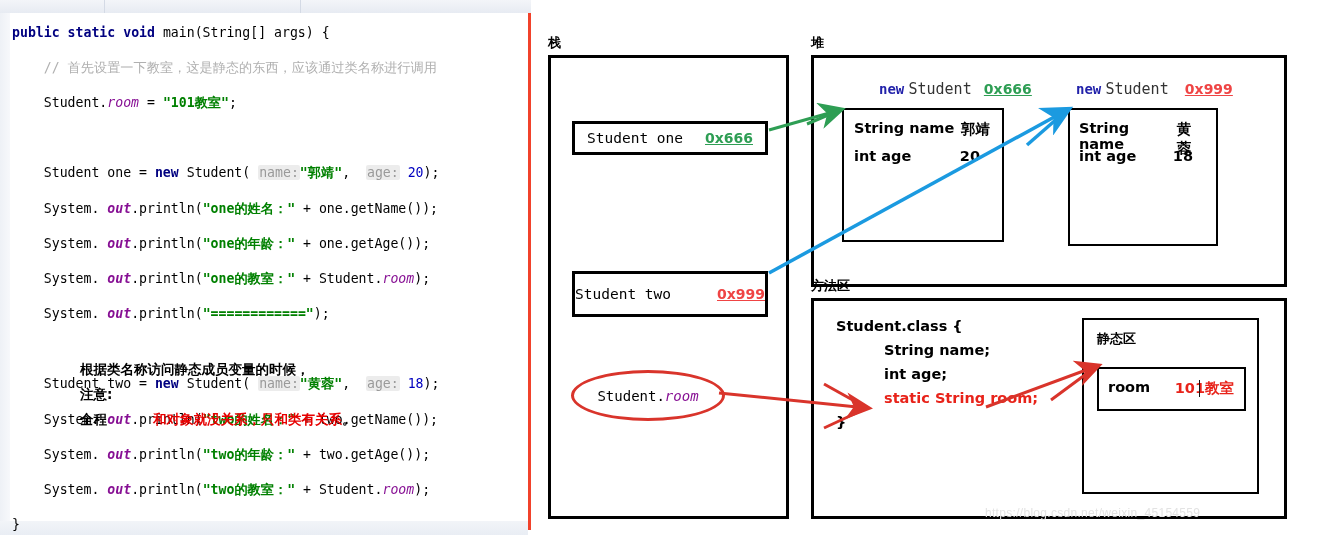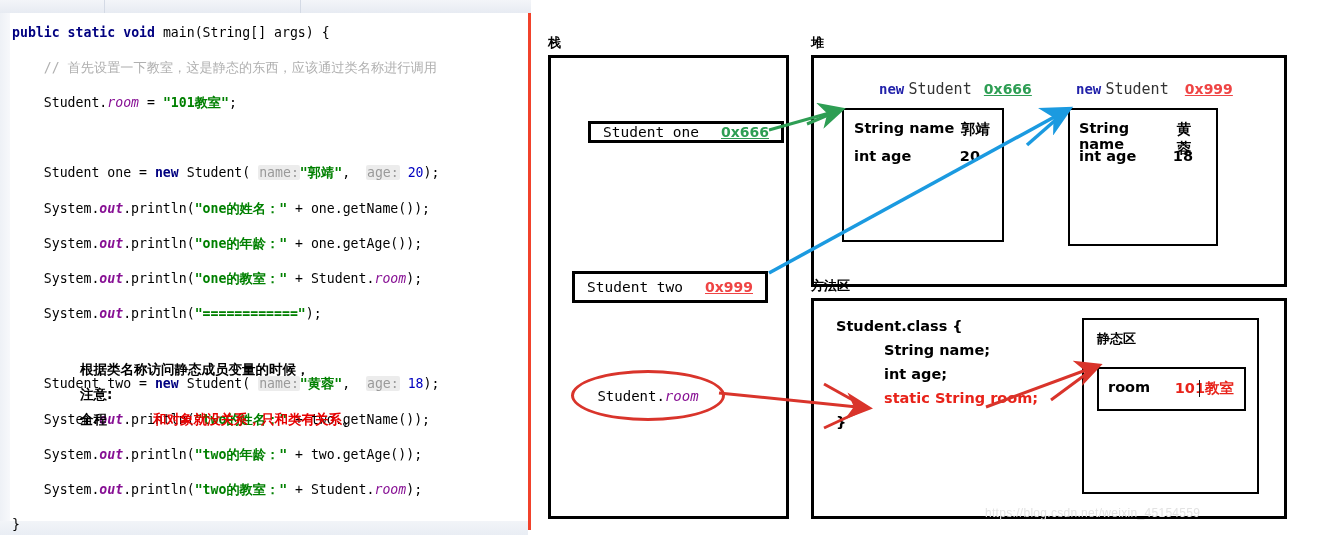--- a/index.html
+++ b/index.html
@@ -24,21 +24,21 @@
 
   .code{position:absolute;left:12px;top:6px;width:512px;
     font-family:"DejaVu Sans Mono","Liberation Mono",monospace;
     font-size:13.2px;line-height:17.6px;white-space:pre;color:#000000;}
   .code .ln{height:17.6px;}
   .kw{color:#000080;font-weight:bold;}
   .cmt{color:#b0b0b0;font-style:normal;}
   .str{color:#008000;font-weight:bold;}
   .num{color:#0000c0;}
   .fld{color:#871094;font-style:italic;}
-  .fldb{color:#871094;font-style:italic;font-weight:bold;}
+  .fldb{color:#871094;font-style:italic;font-weight:bold;margin-left:8px;}
   .hint{color:#9a9a9a;background:#ececec;border-radius:2px;padding:0 1px;}
 
   .note{position:absolute;left:80px;top:357px;
     font-family:"DejaVu Sans","Liberation Sans",sans-serif;
     font-size:13.5px;font-weight:bold;line-height:25px;color:#000000;}
   .red{color:#e60000;padding-left:46px;}
 
   
   .diagram{position:absolute;left:531px;top:0;width:795px;height:535px;background:#ffffff;}
   .lbl{position:absolute;font-family:"DejaVu Sans","Liberation Sans",sans-serif;
@@ -117,26 +117,26 @@
     <div>根据类名称访问静态成员变量的时候，</div>
     <div>注意:</div>
     <div><span>全程</span><span class="red">和对象就没关系，只和类有关系</span><span>。</span></div>
   </div>
 
   <div class="diagram">
 
     <div class="lbl" style="left:17px;top:34px">栈</div>
     <div class="box" style="left:17px;top:55px;width:235px;height:458px"></div>
 
-    <div class="stackvar" style="left:57px;top:121px;width:196px;height:22px;padding:0 12px">
+    <div class="stackvar" style="left:41px;top:121px;width:196px;height:34px;padding:0 12px">
       <span class="nm">Student one</span>
       <span class="addr green mono" style="margin-left:auto">0x666</span>
     </div>
 
-    <div class="stackvar" style="left:41px;top:271px;width:196px;height:32px;padding:0 12px">
+    <div class="stackvar" style="left:41px;top:271px;width:196px;height:46px;padding:0 0">
       <span class="nm">Student two</span>
       <span class="addr blue mono" style="margin-left:auto">0x999</span>
     </div>
 
     <div class="ellipse" style="left:40px;top:370px;width:148px;height:45px">
       <span>Student.</span>
         <span class="fld" style="font-family:'DejaVu Sans Mono','Liberation Mono',monospace;font-size:14px">room</span>
     </div>
 
     <div class="lbl" style="left:280px;top:34px">堆</div>

